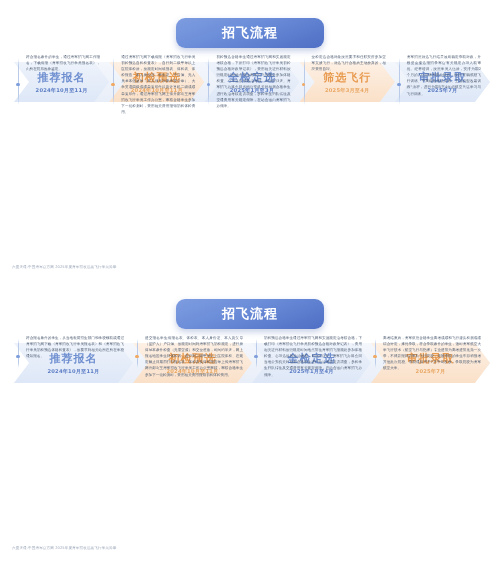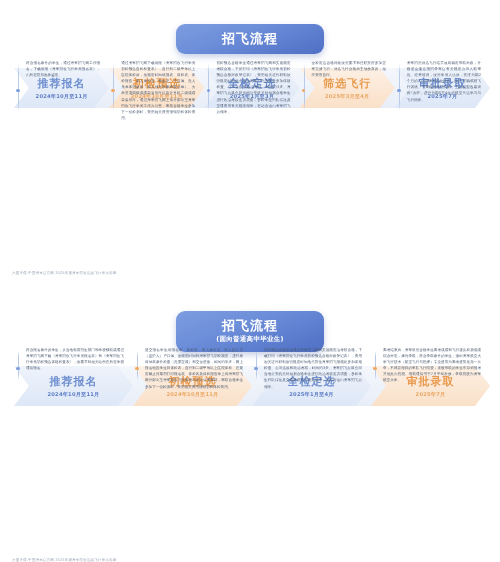--- a/index.html
+++ b/index.html
@@ -7,21 +7,21 @@
   body {
     width:500px; height:562px;
     font-family:"DejaVu Sans","Liberation Sans",sans-serif;
     overflow:hidden;
     position:relative;
   }
 
   .panel { position:relative; width:500px; height:281px; }
 
   
-  .title-wrap { display:flex; justify-content:center; padding-top:18px;margin-top:6px; }
+  .title-wrap { display:flex; justify-content:center; padding-top:18px; }
   .title-pill {
     width:148px; padding:7px 6px 8px;
     border-radius:9px;
     background:linear-gradient(160deg,#7d9ce0 0%,#6d8ed9 38%,#4e6fc4 100%);
     box-shadow:0 3px 6px rgba(70,100,175,.30);
     text-align:center; color:#ffffff;
     position:relative;
   }
   .title-pill:after{
     content:""; position:absolute; left:6px; right:6px; bottom:-4px; height:8px;
@@ -132,21 +132,20 @@
   </div>
 
   <div class="caption">六图天通:中国海军官方网 2025年度海军招收选拔飞行学员简章</div>
 </div>
 
 <div class="panel">
 
   <div class="title-wrap">
     <div class="title-pill">
       <div class="title-main">招飞流程</div>
-      <div class="title-sub">(面向普通高中毕业生)</div>
     </div>
   </div>
 
   <div class="band">
     <div class="band-bg"></div>
     <div class="steps">
       <div class="step blue">
         <div class="step-title">推荐报名</div>
         <div class="step-date">2024年10月至11月</div>
       </div>

